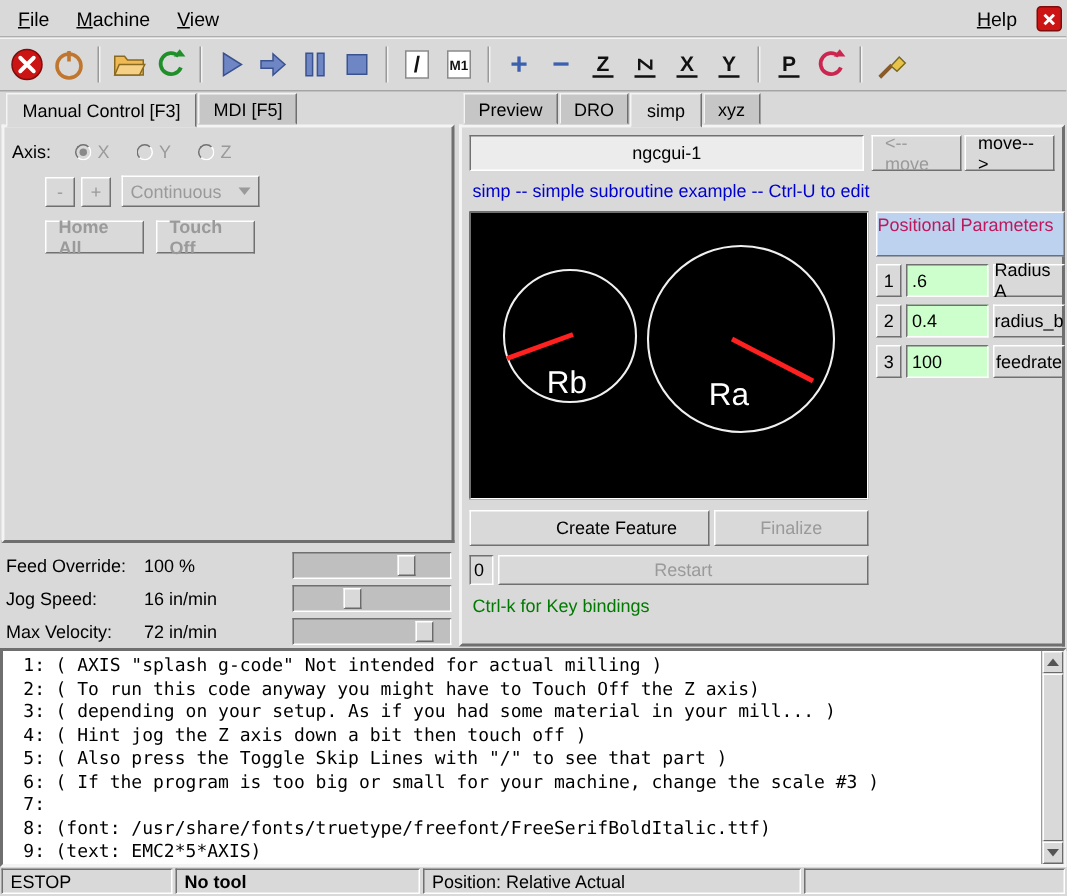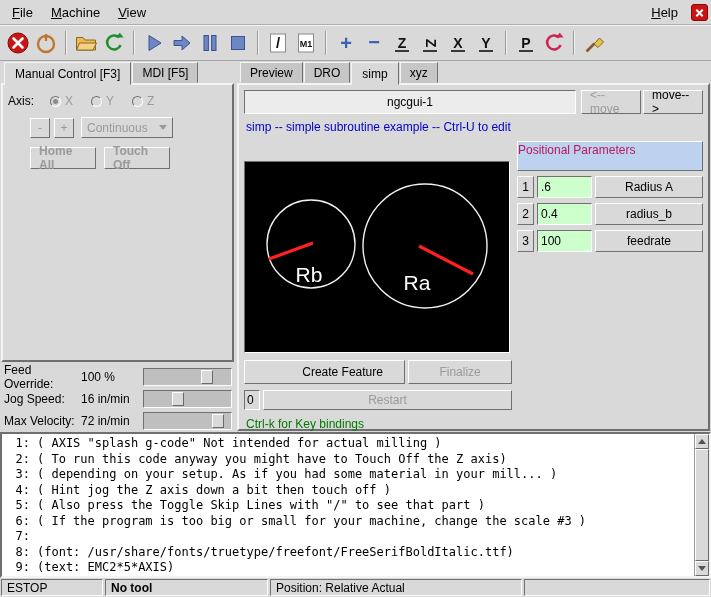--- a/index.html
+++ b/index.html
@@ -25,21 +25,21 @@
   .mclose i.a { transform:rotate(45deg); } .mclose i.b { transform:rotate(-45deg); }
 
   
   .toolbar { height:36px; display:flex; align-items:center; padding:0 4px;
              border-top:1px solid #f2f2f2; border-bottom:1px solid #a5a5a5; }
   .tbtn { width:28px; height:28px; display:flex; align-items:center; justify-content:center; }
   .tsep { width:2px; height:24px; border-left:1px solid #9a9a9a; border-right:1px solid #f2f2f2; margin:0 5px; }
 
   
   .main { height:371px; display:flex; }
-  .left { width:236px; position:relative; }
+  .left { width:305px; position:relative; }
   .right { flex:1; position:relative; }
 
   .tabsrow { height:22px; display:flex; align-items:flex-end; padding-left:4px;
              position:relative; z-index:2; }
   .tab { padding:3px 9px 2px 9px; background:#c6c6c6; border:1px solid;
          border-color:#f4f4f4 #6f6f6f transparent #f4f4f4; margin-right:1px; white-space:nowrap; }
   .tab.active { background:#d9d9d9; padding:4px 10px 3px 10px; margin-bottom:-2px; position:relative; }
 
   .left-frame { position:absolute; top:22px; left:1px; right:2px; bottom:70px;
                 background:#d9d9d9; padding:6px 5px; }
@@ -72,21 +72,21 @@
   .shandle { position:absolute; top:1px; bottom:1px; width:12px; background:#d9d9d9;
              border:1px solid; border-color:#fff #6a6a6a #6a6a6a #fff; }
 
   
   .ngcrow { display:flex; height:24px; margin-bottom:6px; }
   .ngcname { flex:1; display:flex; align-items:center; justify-content:center;
              background:#ececec; border:1px solid; border-color:#707070 #fff #fff #707070; margin-right:3px; }
   .movebtn { width:60px; margin-left:2px; font-size:12px; }
   .desc { color:#0000cc; margin:2px 2px 7px 2px; }
   .content { display:flex; }
-  .canvas-col { width:268px;margin-top:20px; }
+  .canvas-col { width:268px; }
   .pcanvas { width:266px; height:192px; background:#000;
              border:1px solid; border-color:#707070 #fff #fff #707070; }
   .btnrow { display:flex; margin-top:7px; height:24px; }
   .cfbtn { flex:1.25; margin-right:3px;padding-left:44px; }
   .fzbtn { flex:1; }
   .restartrow { display:flex; margin-top:6px; height:20px; }
   .rcount { width:16px; text-align:left; background:#d9d9d9; font-size:12px;
             border:1px solid; border-color:#707070 #fff #fff #707070; padding:0 2px;
             font-family:"Liberation Sans",sans-serif; }
   .rbtn { flex:1; margin-left:3px; }
@@ -114,21 +114,21 @@
            display:flex; align-items:center; justify-content:center; }
   .sbthumb { position:absolute; top:15px; bottom:15px; left:0; right:0; background:#d9d9d9;
              border:1px solid; border-color:#fff #6a6a6a #6a6a6a #fff; }
   .tri-up { width:0;height:0;border-left:4px solid transparent;border-right:4px solid transparent;border-bottom:5px solid #555; }
   .tri-down { width:0;height:0;border-left:4px solid transparent;border-right:4px solid transparent;border-top:5px solid #555; }
 
   
   .statusbar { height:19px; display:flex; align-items:stretch; padding:1px 1px; }
   .scell { border:1px solid; border-color:#707070 #fff #fff #707070; padding:0 5px;
            display:flex; align-items:center; margin-right:2px; white-space:nowrap; }
-  .scell.c1 { width:102px; } .scell.c2 { width:163px;font-weight:bold; } .scell.c3 { width:252px; }
+  .scell.c1 { width:114px; } .scell.c2 { width:163px;font-weight:bold; } .scell.c3 { width:252px; }
   .scell.fill { flex:1; margin-right:0; }
 
   svg text { font-family:"Liberation Sans",sans-serif; }
 </style>
 </head>
 <body>
 
 <div>
 
   <div class="menubar">

